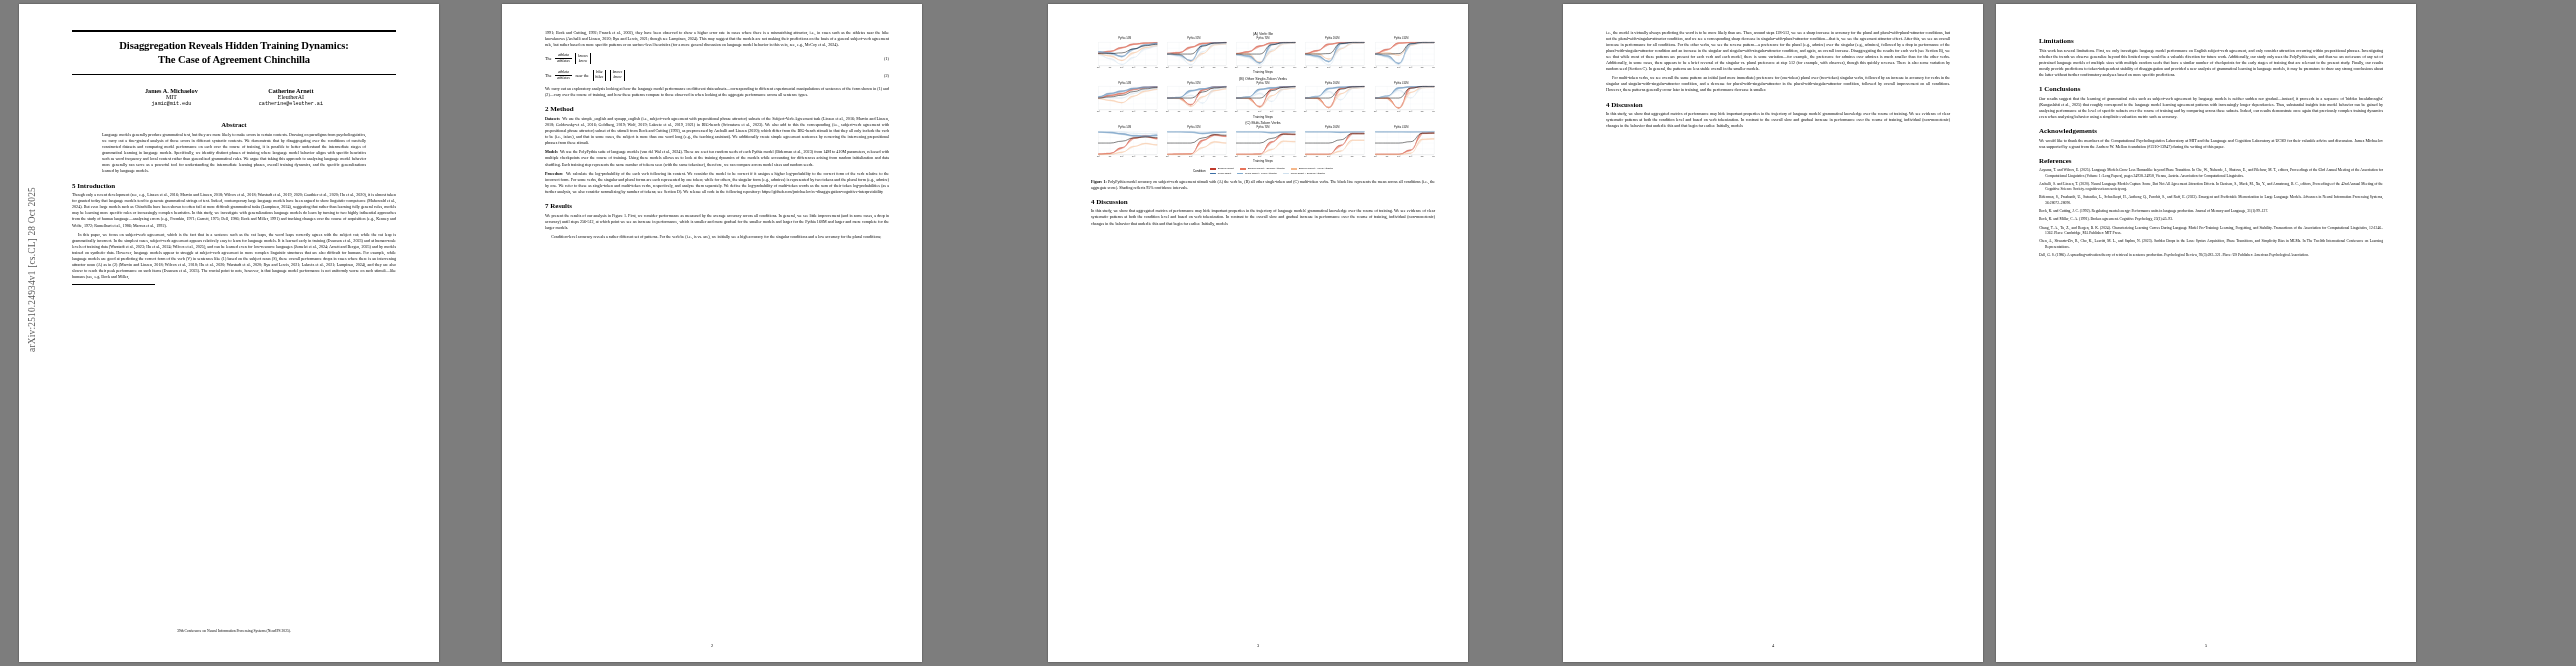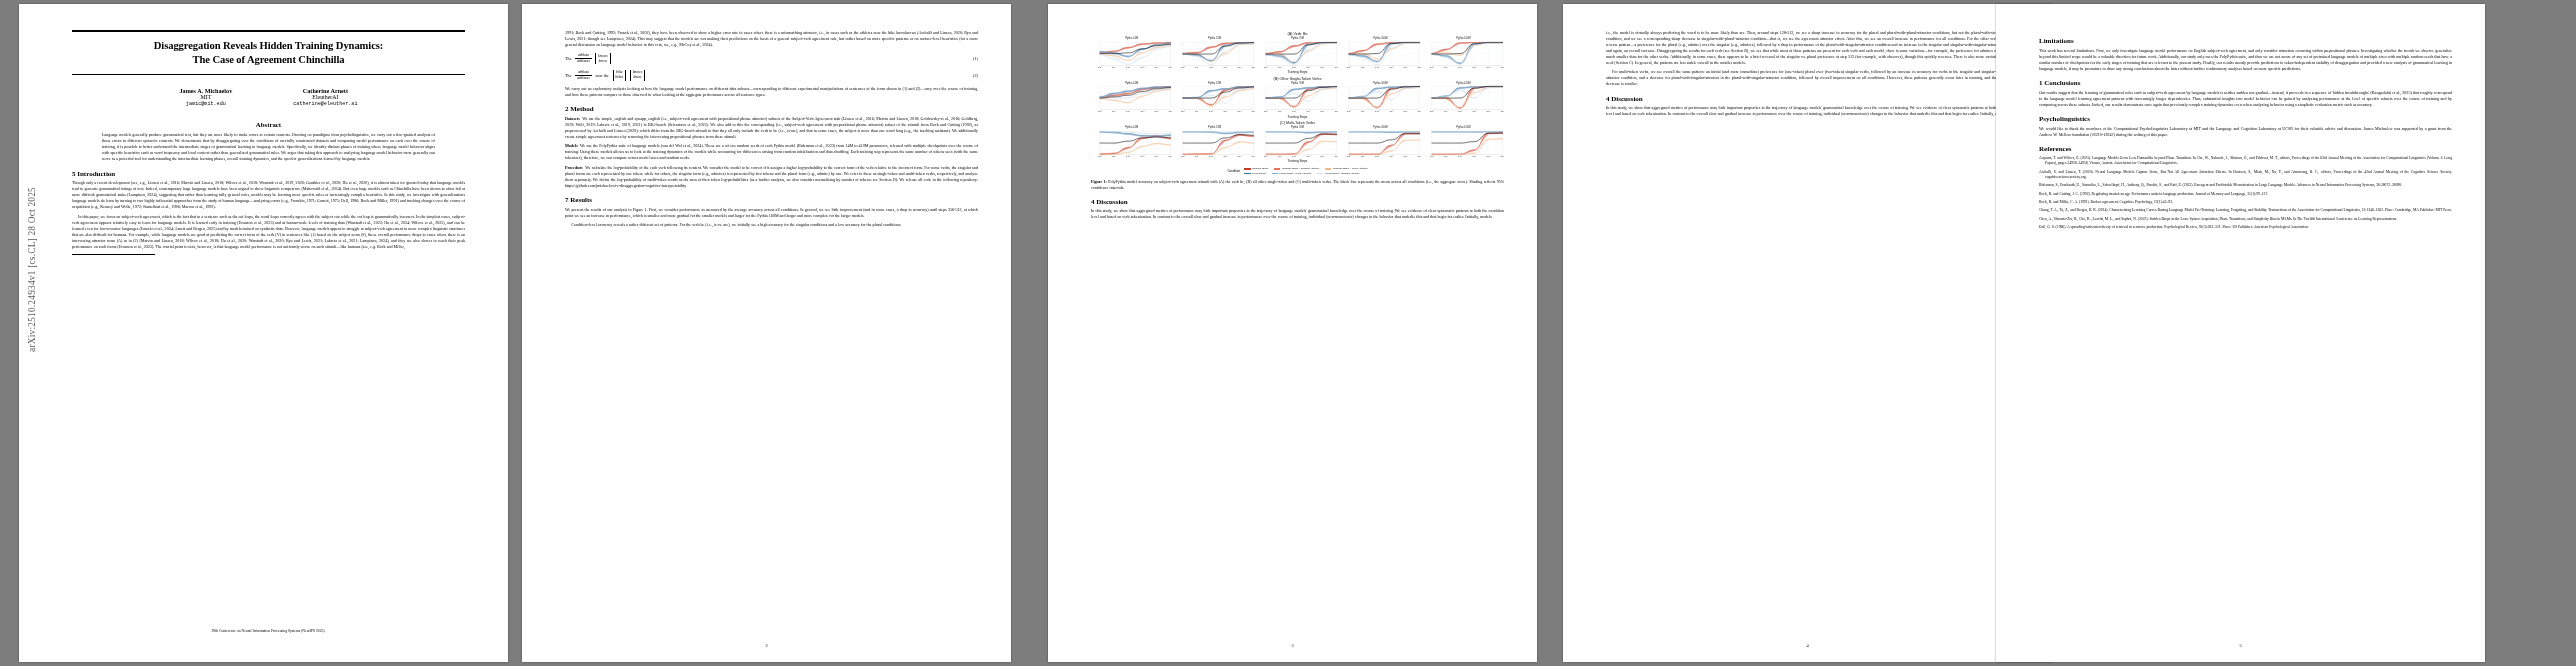--- a/index.html
+++ b/index.html
@@ -10,28 +10,28 @@
   }
   #sheet {
     position: relative;
     width: 2576px; height: 667px;
     background: #7d7d7d;
     overflow: hidden;
   }
   .page {
     position: absolute;
     top: 4.4px;
-    width: 489px;
+    width: 420px;
     height: 658px;
     background: #ffffff;
     box-shadow: 0 0 1.7px rgba(0,0,0,0.45);
     overflow: hidden;
   }
   #page1 { left: 19px; }
-  #page2 { left: 522px; }
+  #page2 { left: 502px; }
   #page3 { left: 1048px; }
   #page4 { left: 1563px; }
   #page5 { left: 1996px; }
 
   .inner {
     position: absolute;
     left: 43px; right: 33px;
     top: 25.6px; bottom: 22px;
   }
   #page1 .inner { left: 53px; right: 43px; }
@@ -916,21 +916,21 @@
   </div>
 
   <div class="page" id="page5">
     <div class="inner">
       <h2 class="sec">Limitations</h2>
       <p class="body">This work has several limitations. First, we only investigate language model performance on English subject-verb agreement, and only consider attraction occurring within prepositional phrases. Investigating whether the trends we observe generalize beyond this limited scope would be a valuable direction for future work. Additionally, our study only uses the PolyPythia suite, and thus we are not aware of any set of pretrained language models of multiple sizes with multiple random seeds that have a similar number of checkpoints for the early stages of training that are relevant to the present study. Finally, our results mostly provide predictions to token-independent stability of disaggregation and provided a new analysis of grammatical learning in language models, it may be premature to draw any strong conclusions about the latter without further confirmatory analyses based on more specific predictions.</p>
 
       <h2 class="sec">1   Conclusions</h2>
       <p class="body">Our results suggest that the learning of grammatical rules such as subject-verb agreement by language models is neither sudden nor gradual—instead, it proceeds in a sequence of 'hidden breakthroughs' (Kangaslahti et al., 2025) that roughly correspond to the language model learning agreement patterns with increasingly longer dependencies. Thus, substantial insights into model behavior can be gained by analyzing performance at the level of specific subsets over the course of training and by comparing across these subsets. Indeed, our results demonstrate once again that previously complex training dynamics even when analyzing behavior using a simplistic evaluation metric such as accuracy.</p>
 
-      <h2 class="sec">Psycholinguistics</h2>
+      <h2 class="sec">Acknowledgements</h2>
       <p class="body">We would like to thank the members of the Computational Psycholinguistics Laboratory at MIT and the Language and Cognition Laboratory at UCSD for their valuable advice and discussion. James Michaelov was supported by a grant from the Andrew W. Mellon foundation (#2210-13947) during the writing of this paper.</p>
 
       <h2 class="sec">References</h2>
       <div id="ref-list">
           <div class="ref">Aoyama, T. and Wilcox, E. (2025). Language Models Grow Less Humanlike beyond Phase Transition. In Che, W., Nabende, J., Shutova, E., and Pilehvar, M. T., editors, Proceedings of the 63rd Annual Meeting of the Association for Computational Linguistics (Volume 1: Long Papers), pages 24938–24958, Vienna, Austria. Association for Computational Linguistics.</div>
           <div class="ref">Arehalli, S. and Linzen, T. (2020). Neural Language Models Capture Some, But Not All Agreement Attraction Effects. In Denison, S., Mack, M., Xu, Y., and Armstrong, B. C., editors, Proceedings of the 42nd Annual Meeting of the Cognitive Science Society. cognitivesciencesociety.org.</div>
           <div class="ref">Biderman, S., Prashanth, U., Sutawika, L., Schoelkopf, H., Anthony, Q., Purohit, S., and Raff, E. (2023). Emergent and Predictable Memorization in Large Language Models. Advances in Neural Information Processing Systems, 36:28072–28090.</div>
           <div class="ref">Bock, K. and Cutting, J. C. (1992). Regulating mental energy: Performance units in language production. Journal of Memory and Language, 31(1):99–127.</div>
           <div class="ref">Bock, K. and Miller, C. A. (1991). Broken agreement. Cognitive Psychology, 23(1):45–93.</div>
           <div class="ref">Chang, T. A., Tu, Z., and Bergen, B. K. (2024). Characterizing Learning Curves During Language Model Pre-Training: Learning, Forgetting, and Stability. Transactions of the Association for Computational Linguistics, 12:1346–1362. Place: Cambridge, MA Publisher: MIT Press.</div>

